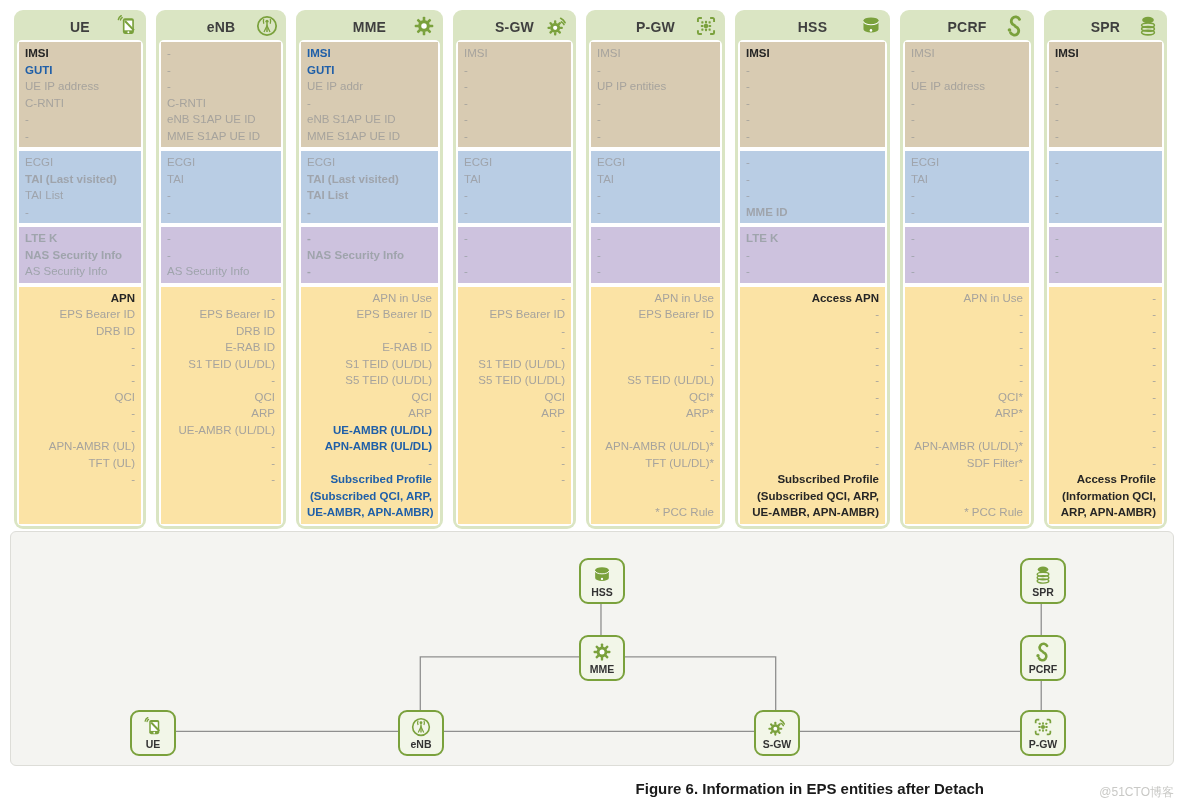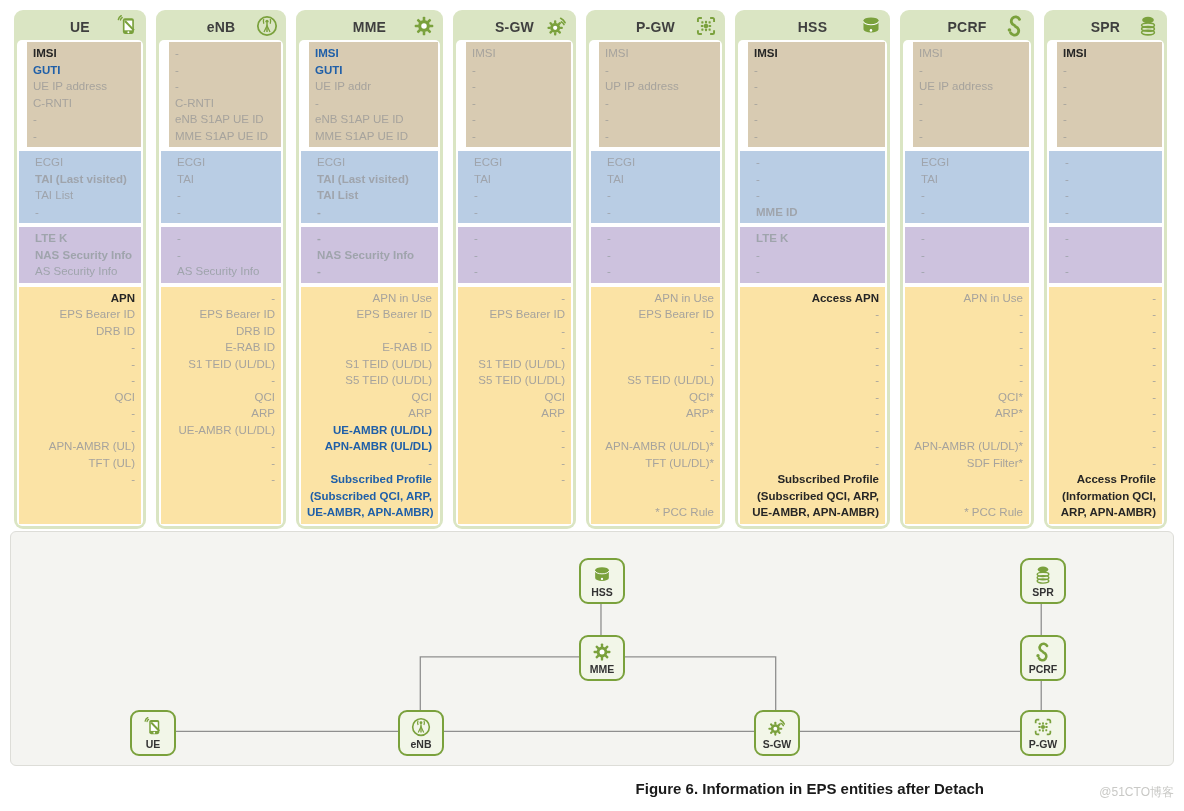--- a/index.html
+++ b/index.html
@@ -9,26 +9,26 @@
   }
   
   .columns-row{position:absolute;left:14px;top:10px;display:flex;gap:10px;}
   .column{background:#DAE5C3;border-radius:9px;padding:3px;box-sizing:border-box;flex:0 0 auto;}
   .col-header{height:27px;position:relative;display:flex;align-items:center;justify-content:center;}
   .col-title{font-weight:bold;color:#3F3F3F;font-size:14px;letter-spacing:.2px;}
   .col-icon{position:absolute;right:5px;top:2px;width:22px;height:22px;}
   .col-icon svg{width:100%;height:100%;display:block;}
   .col-body{background:#ffffff;border-radius:5px;padding:2px;display:flex;flex-direction:column;gap:4px;}
   .section{padding:3px 6px;font-size:11.5px;line-height:16.5px;}
-  .section.tan{background:#D8CBB2;margin-left:8px;}
+  .section.tan{background:#D8CBB2;}
   .section.blue{background:#B9CDE4;}
   .section.purple{background:#CDC2DE;}
   .section.orange{background:#FBE3A5;text-align:right;}
   .irow{height:16.5px;white-space:nowrap;color:#A6A39D;}
-  .section.blue .irow,.section.purple .irow{color:#9FA4AC;margin-left:10px;}
+  .section.blue .irow,.section.purple .irow{color:#9FA4AC;}
   .irow.b{color:#1F5FA8;font-weight:bold;}
   .irow.d{color:#262626;font-weight:bold;}
   
   .topology-panel{position:absolute;left:10px;top:531px;width:1164px;height:235px;
     background:#F4F4F1;border:1px solid #DDDDD8;border-radius:6px;box-sizing:border-box;}
   .edges-svg{position:absolute;left:0;top:0;width:100%;height:100%;}
   .node{position:absolute;width:46px;height:46px;background:#F2F6E8;border:2px solid #7AA13C;
     border-radius:9px;box-sizing:border-box;display:flex;flex-direction:column;
     align-items:center;justify-content:center;}
   .node-icon{width:20px;height:20px;}
@@ -287,21 +287,21 @@
      <rect x="6.9" y="14.8" width="2.3" height="2.3" rx="0.5"></rect>
               <rect x="14.8" y="14.8" width="2.3" height="2.3" rx="0.5"></rect>
             </g>
           </svg>
         </span>
       </div>
       <div class="col-body">
         <div class="section tan">
           <div class="irow">IMSI</div>
           <div class="irow">-</div>
-          <div class="irow">UP IP address</div>
+          <div class="irow">UP IP entities</div>
           <div class="irow">-</div>
           <div class="irow">-</div>
           <div class="irow">-</div>
         </div>
         <div class="section blue">
           <div class="irow">ECGI</div>
           <div class="irow">TAI</div>
           <div class="irow">-</div>
           <div class="irow">-</div>
         </div>

